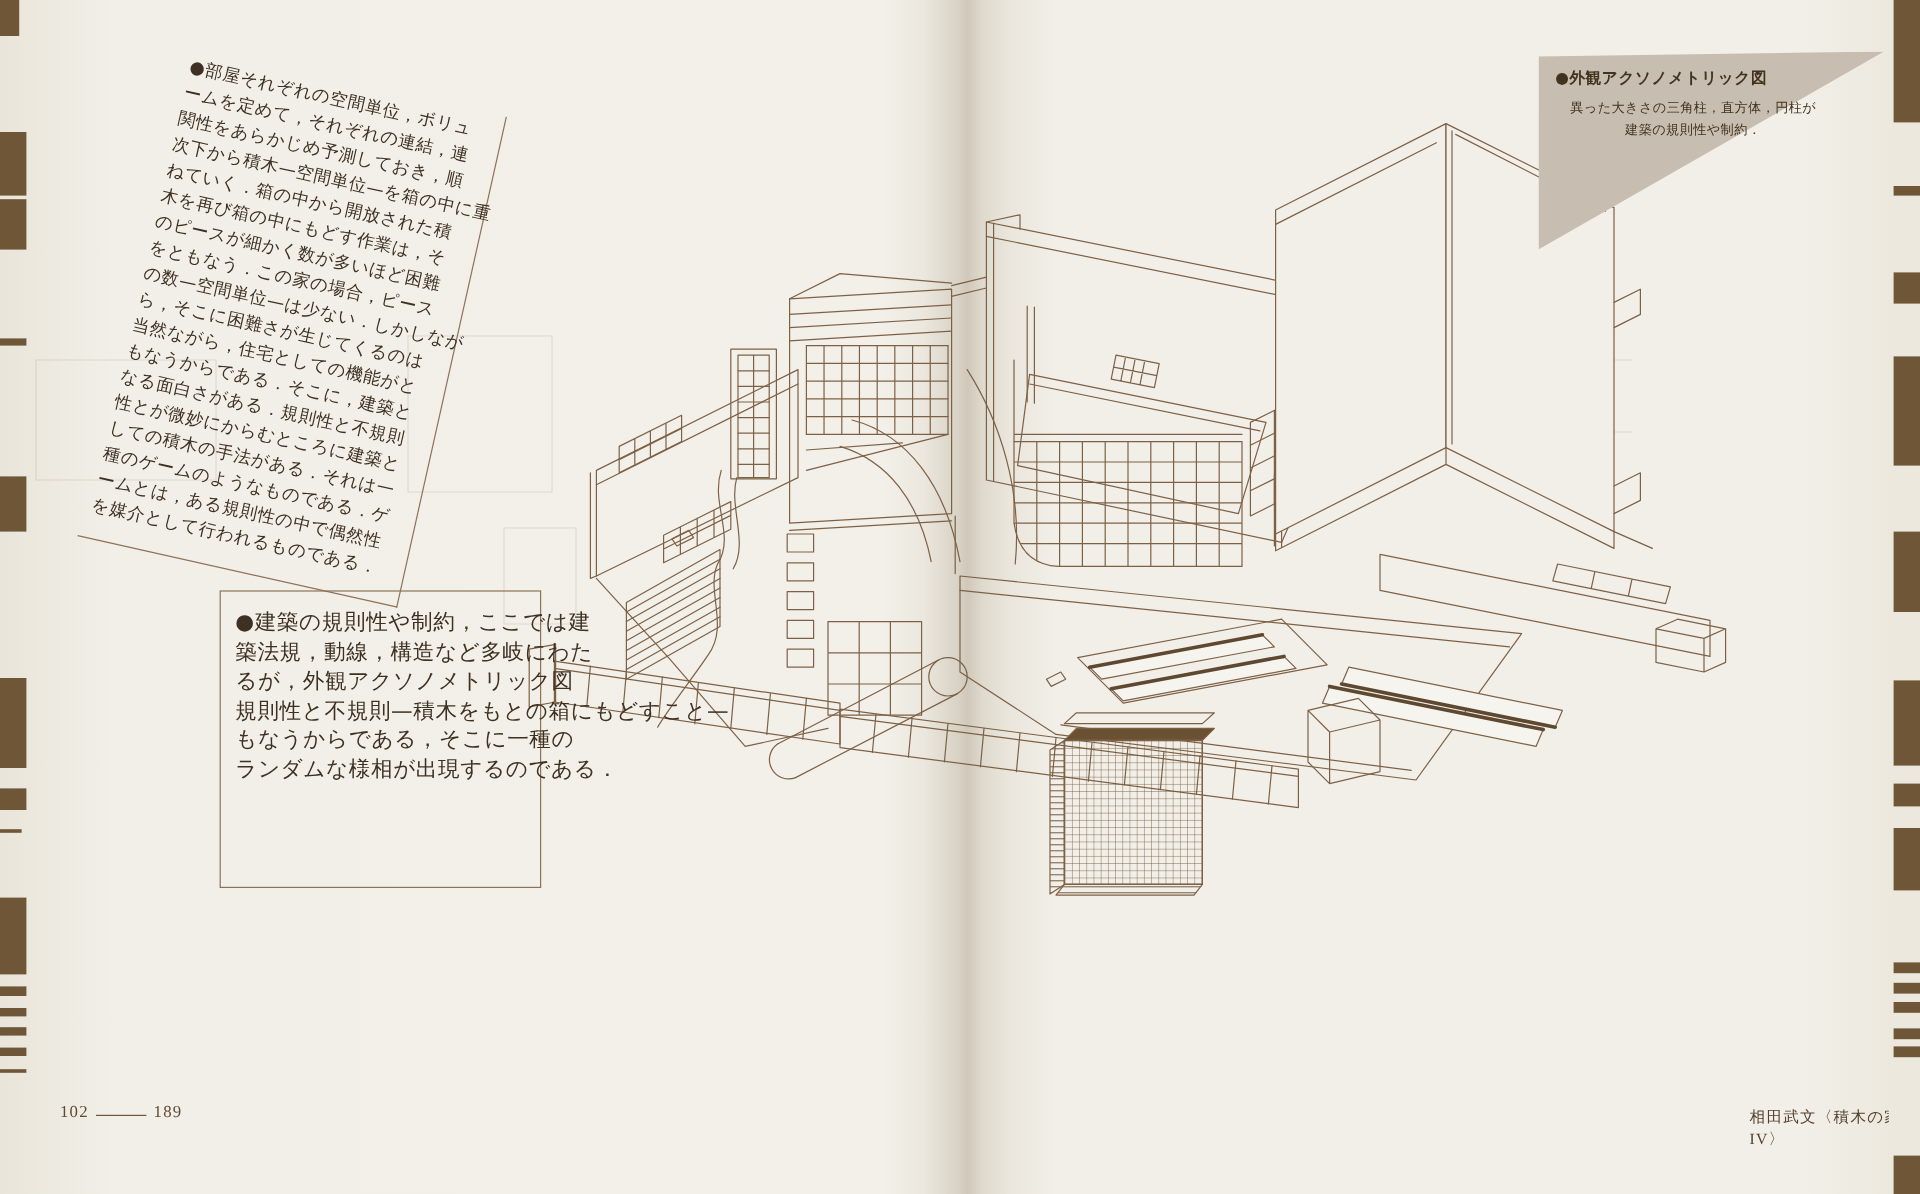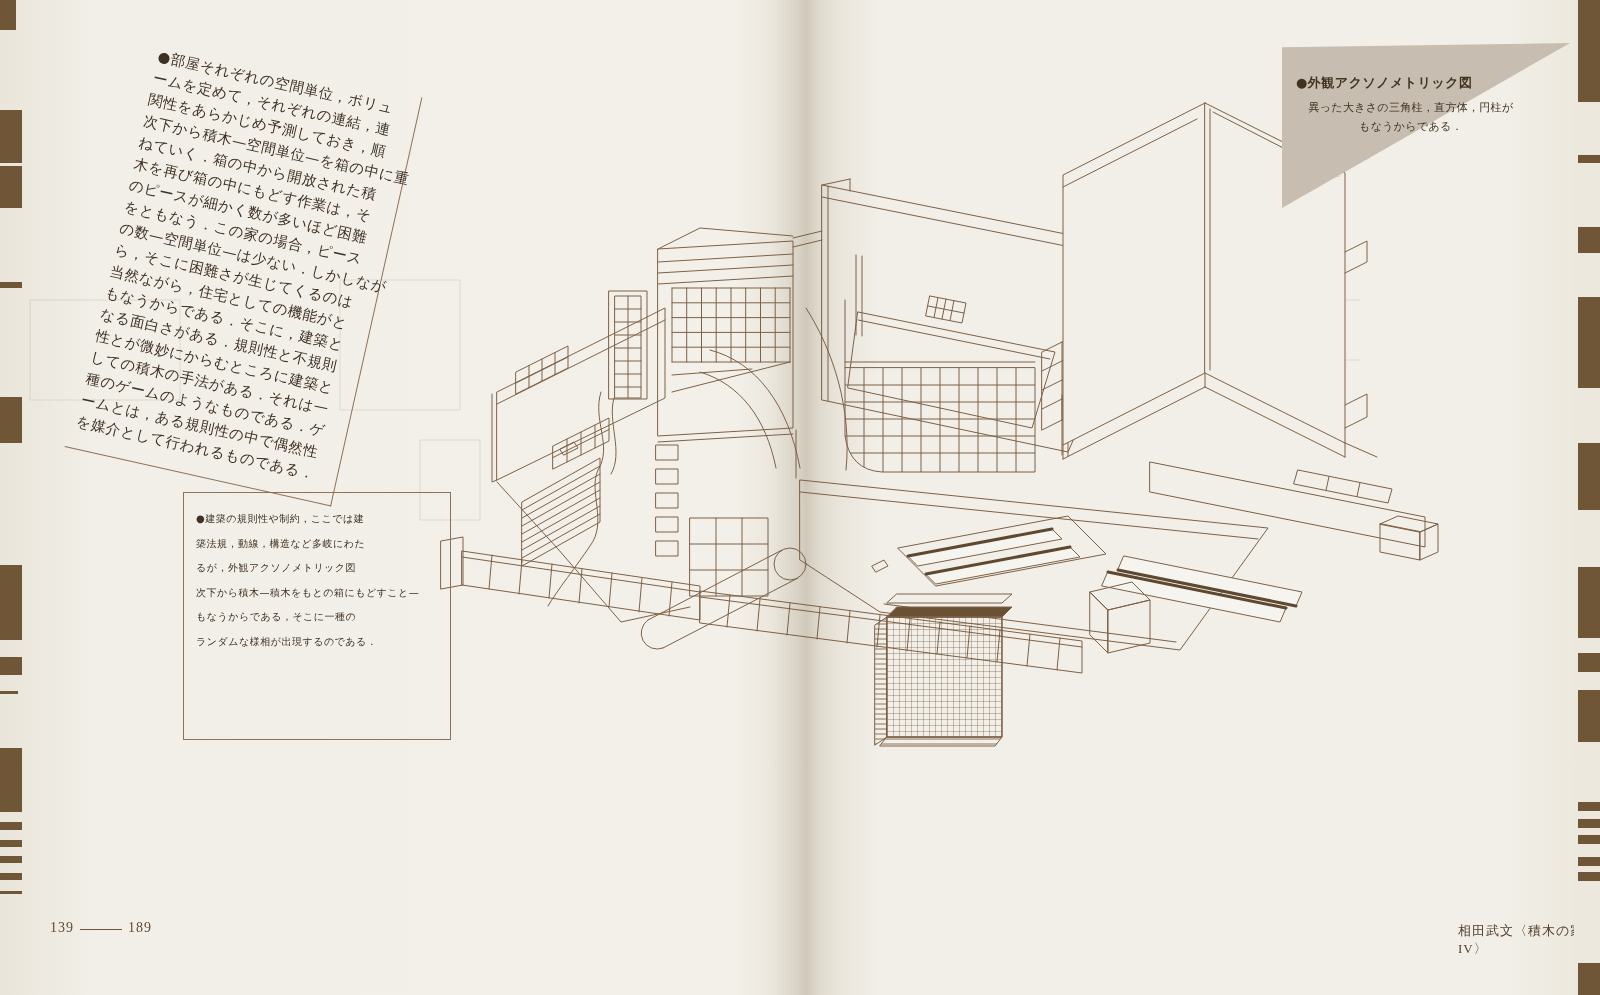--- a/index.html
+++ b/index.html
@@ -16,31 +16,31 @@
     position:absolute;left:156px;top:38px;width:262px;height:412px;
     transform:rotate(12.6deg);transform-origin:0 0;
     border-right:1px solid #8d7257;border-bottom:1px solid #8d7257;
     padding:6px 4px 0 6px;color:#3e3022;
     font-size:14.5px;line-height:22px;letter-spacing:.5px;white-space:nowrap;
   }
   
   .note-boxed{
     position:absolute;left:183px;top:492px;width:248px;height:232px;
     border:1.5px solid #8d7257;padding:14px 6px 0 12px;color:#3e3022;
-    font-size:10px;line-height:24.5px;letter-spacing:.5px;white-space:nowrap;
+    font-size:18px;line-height:24.5px;letter-spacing:.5px;white-space:nowrap;
   }
   .jp-line{display:block;}
   
   .cap-tri{
     position:absolute;left:1282px;top:43px;width:288px;height:165px;
     background:#c7bdb0;
     clip-path:polygon(0 2.5%,100% 0,0 100%);
   }
   .cap-text{position:absolute;left:1296px;top:56px;color:#42331f;width:230px;}
-  .cap-title{font-size:13px;font-weight:bold;letter-spacing:.5px;margin-bottom:6px;margin-top:18px;}
+  .cap-title{font-size:13px;font-weight:bold;letter-spacing:.5px;margin-bottom:6px;}
   .cap-body{font-size:11px;line-height:19px;letter-spacing:.3px;text-align:center;}
   
   .folio{position:absolute;top:920px;color:#5f4a33;font-family:"Liberation Serif",serif;font-size:14px;letter-spacing:1px;}
   .folio-left{left:50px;display:flex;align-items:center;gap:6px;}
   .folio-rule{display:inline-block;width:42px;height:1px;background:#6e5637;margin-top:2px;}
   .credit{position:absolute;left:1458px;top:922px;color:#54412e;font-family:"Liberation Serif",serif;font-size:13px;letter-spacing:1px;}
   
   .gutter{
     position:absolute;left:770px;top:0;width:70px;height:995px;pointer-events:none;
     background:linear-gradient(90deg,rgba(110,90,65,0) 0%,rgba(110,90,65,.10) 40%,rgba(110,90,65,.16) 52%,rgba(110,90,65,.05) 70%,rgba(110,90,65,0) 100%);
@@ -209,21 +209,21 @@
   </g>
 </svg>
 
 <div class="gutter"></div>
 
 <div class="cap-tri"></div>
 <div class="cap-text">
   <div class="cap-title">●外観アクソノメトリック図</div>
   <div class="cap-body">
     <span class="jp-line">異った大きさの三角柱，直方体，円柱が</span>
-    <span class="jp-line">もなうからである．</span>
+    <span class="jp-line">建築の規則性や制約．</span>
   </div>
 </div>
 
 <div class="note-tilted">
   <span class="jp-line">●部屋それぞれの空間単位，ボリュ</span>
   <span class="jp-line">ームを定めて，それぞれの連結，連</span>
   <span class="jp-line">関性をあらかじめ予測しておき，順</span>
   <span class="jp-line">次下から積木—空間単位—を箱の中に重</span>
   <span class="jp-line">ねていく．箱の中から開放された積</span>
   <span class="jp-line">木を再び箱の中にもどす作業は，そ</span>
@@ -238,27 +238,27 @@
   <span class="jp-line">しての積木の手法がある．それは一</span>
   <span class="jp-line">種のゲームのようなものである．ゲ</span>
   <span class="jp-line">ームとは，ある規則性の中で偶然性</span>
   <span class="jp-line">を媒介として行われるものである．</span>
 </div>
 
 <div class="note-boxed">
   <span class="jp-line">●建築の規則性や制約，ここでは建</span>
   <span class="jp-line">築法規，動線，構造など多岐にわた</span>
   <span class="jp-line">るが，外観アクソノメトリック図</span>
-  <span class="jp-line">次下から積木—積木をもとの箱にもどすこと—</span>
+  <span class="jp-line">規則性と不規則—積木をもとの箱にもどすこと—</span>
   <span class="jp-line">もなうからである，そこに一種の</span>
   <span class="jp-line">ランダムな様相が出現するのである．</span>
 </div>
 
 <div class="folio folio-left">
-  <span>139</span>
+  <span>102</span>
   <span class="folio-rule"></span>
   <span>189</span>
 </div>
 <div class="credit">相田武文〈積木の家IV〉</div>
 
 <div class="edgebase-r"></div>
 <div>
   <div class="bar" style="left:0;top:0;width:16px;height:30px;"></div>
   <div class="bar" style="left:0;top:110px;width:22px;height:53px;"></div>
   <div class="bar" style="left:0;top:166px;width:22px;height:42px;"></div>

